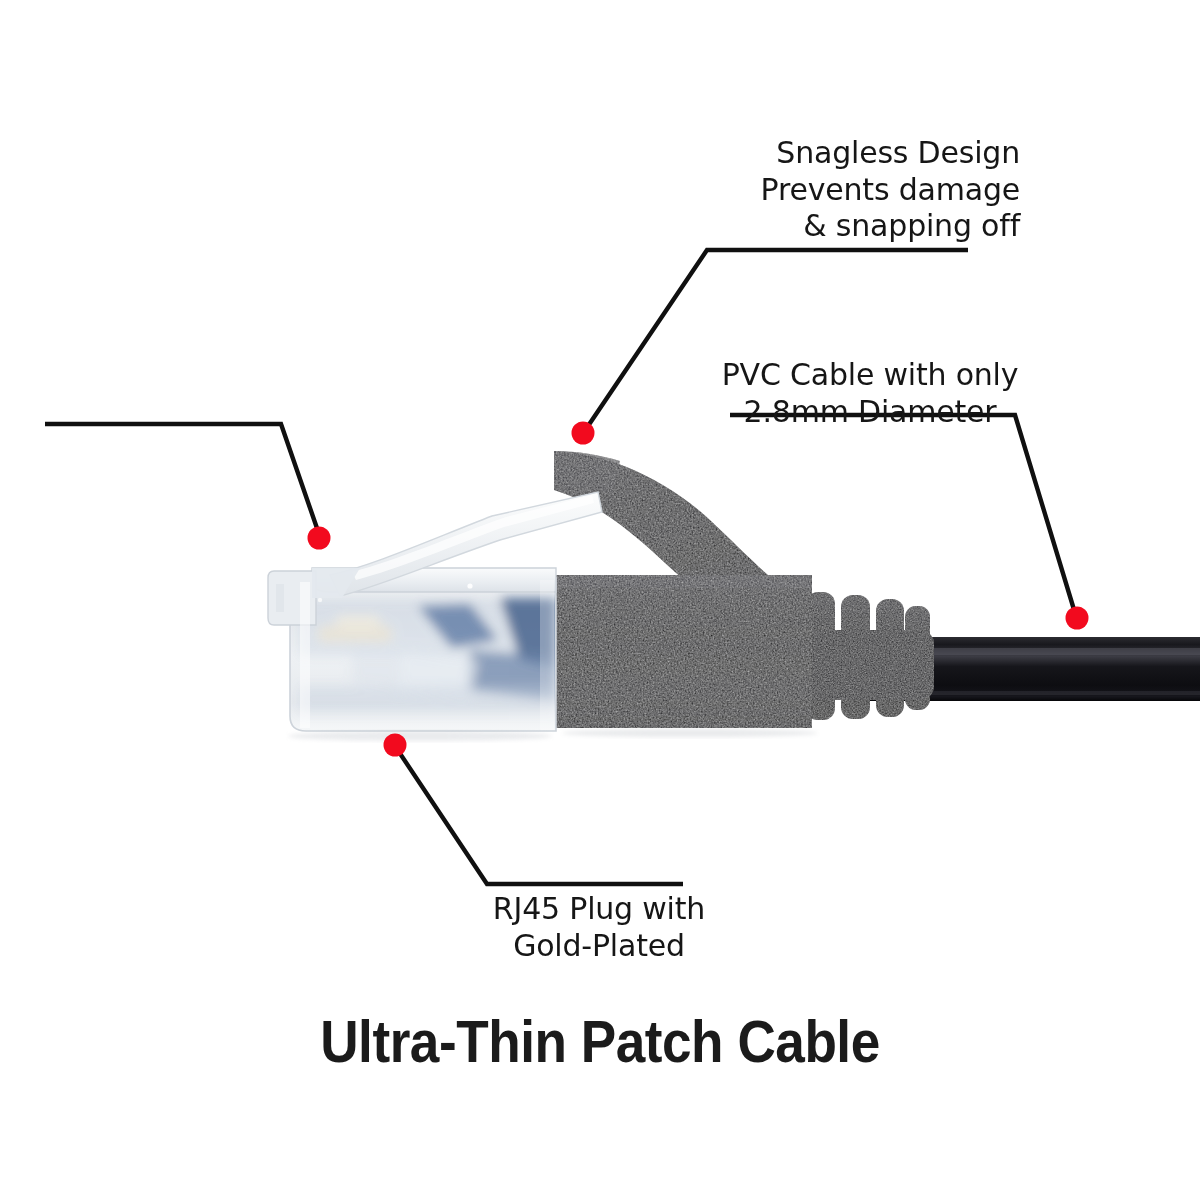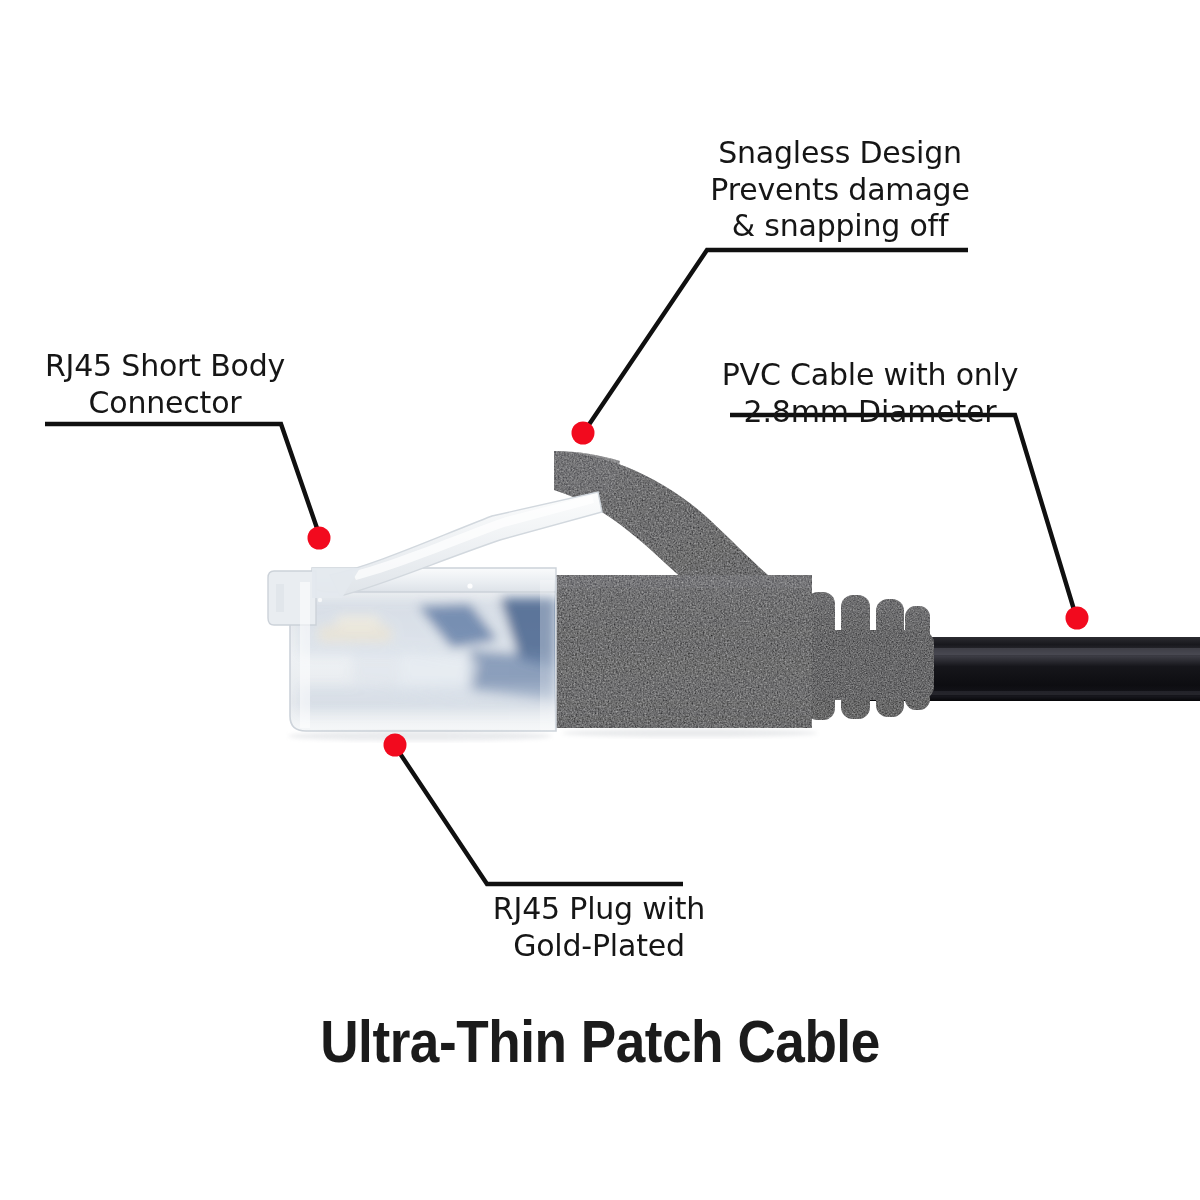--- a/index.html
+++ b/index.html
@@ -16,21 +16,21 @@
     position: absolute;
     text-align: center;
     color: #161616;
     font-size: 30px;
     line-height: 1.22;
     font-weight: 400;
     letter-spacing: -0.2px;
     white-space: pre-line;
     font-family: "DejaVu Sans", "Liberation Sans", sans-serif;
   }
-  #label-snagless { left: 660px; top: 135px; width: 360px; text-align: center; }
+  #label-snagless { left: 660px; top: 135px; width: 360px; text-align: right; }
   #label-pvc      { left: 700px; top: 357px; width: 340px; text-align: center; }
   #label-rj45body { left: 20px;  top: 348px; width: 290px; text-align: center; }
   #label-rj45plug { left: 434px; top: 891px; width: 330px; text-align: center; }
 
   #product-title {
     position: absolute;
     left: 0; top: 1008px; width: 1200px;
     text-align: center;
     font-size: 59px;
     font-weight: 700;
@@ -226,21 +226,19 @@
     </g>
   </svg>
 
   <div class="callout" id="label-snagless">Snagless Design
 Prevents damage
 &amp; snapping off</div>
 
   <div class="callout" id="label-pvc">PVC Cable with only
 2.8mm Diameter</div>
 
-  <div class="callout" id="label-rj45body">RJ45 Short Body
-Connector</div>
 
   <div class="callout" id="label-rj45plug">RJ45 Plug with
 Gold-Plated</div>
 
   <div id="product-title">Ultra-Thin Patch Cable</div>
 
 </div>
 
 </body></html>

